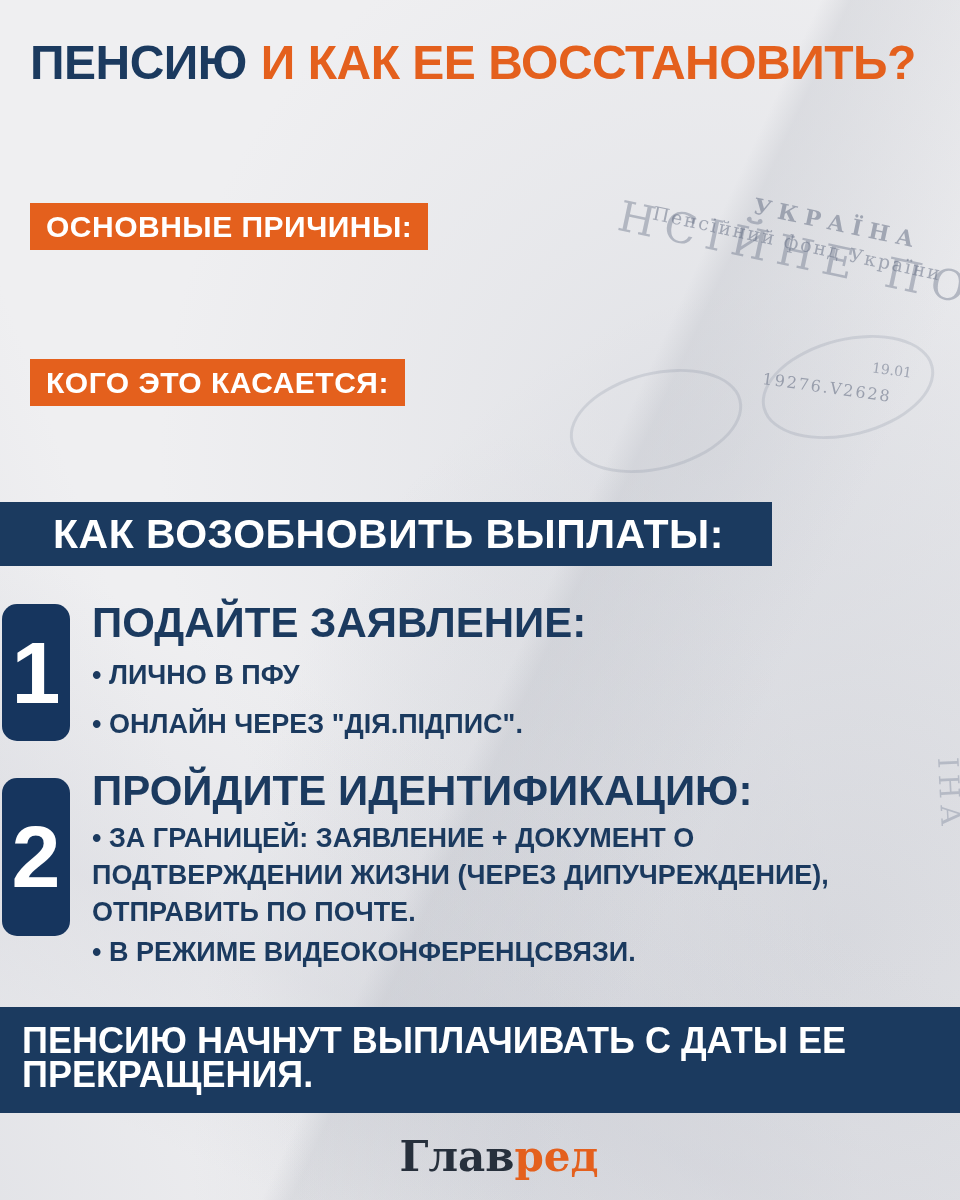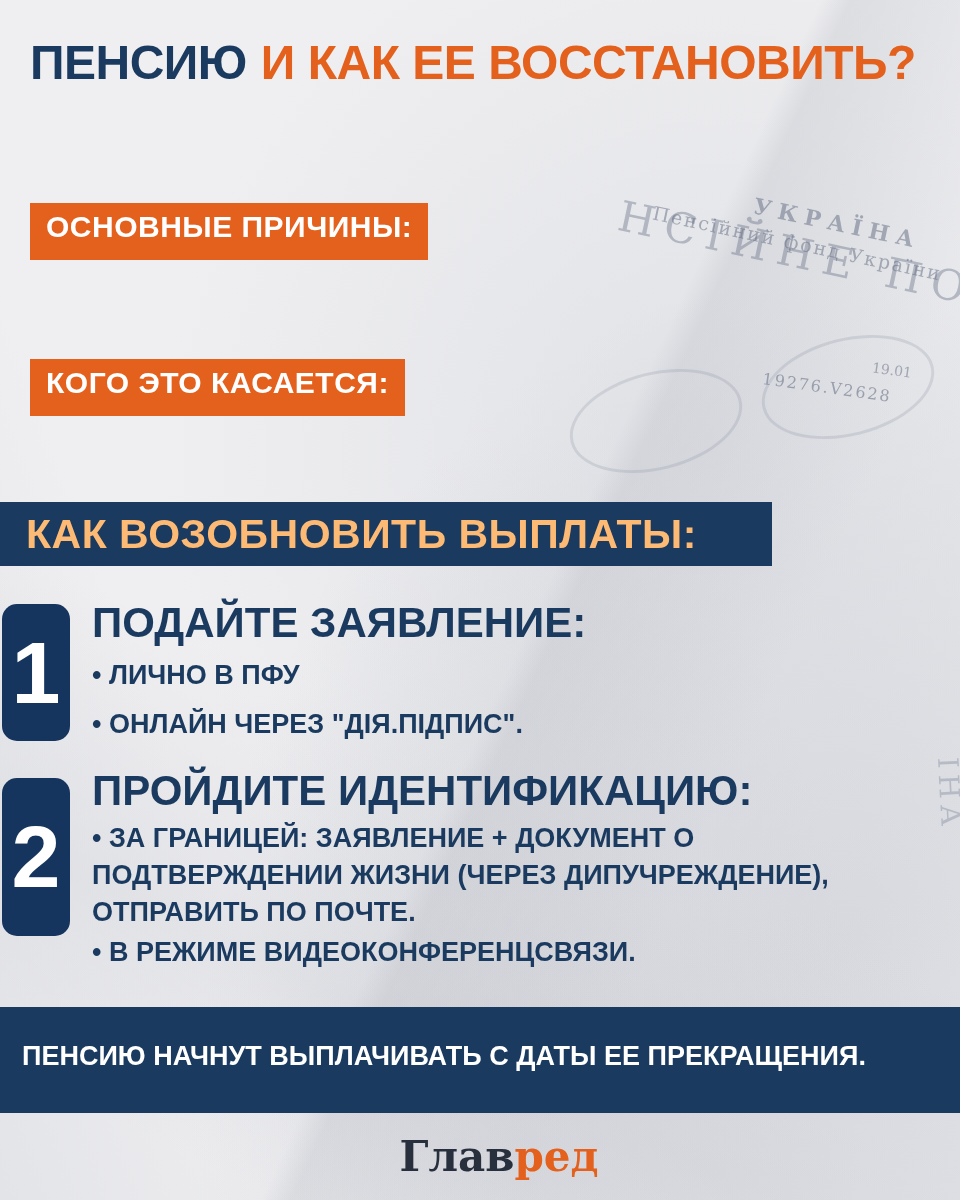--- a/index.html
+++ b/index.html
@@ -33,35 +33,35 @@
   .glasses.lens2{left:760px;top:338px;width:170px;height:92px;transform:rotate(-14deg);}
 
   
   .title{position:absolute;left:30px;top:32px;font-weight:bold;font-size:48px;line-height:62px;letter-spacing:-0.5px;}
   .title .seg-gap{margin-right:14px;}
   .c-orange{color:var(--orange,#E4601D);}
   .c-navy{color:var(--navy,#1B3A5F);}
 
   
   .badge{
-    position:absolute;left:30px;height:57px;line-height:47px;
+    position:absolute;left:30px;height:47px;line-height:47px;
     background:var(--orange,#E4601D);color:#FFFFFF;
     font-weight:bold;font-size:30px;letter-spacing:0.5px;padding:0 16px;
   }
   .badge-reasons{top:203px;}
   .badge-who{top:359px;}
   .body-text{position:absolute;left:32px;color:var(--navy,#1B3A5F);font-weight:bold;font-size:28px;line-height:43px;letter-spacing:0;}
   .reasons-text{top:254px;}
   .who-text{top:410px;}
 
   
   .banner{
     position:absolute;left:0;top:502px;width:772px;height:64px;
-    background:var(--navy,#1B3A5F);color:#fdba74;
-    font-weight:bold;font-size:41px;line-height:64px;padding-left:26px;box-sizing:border-box;
+    background:var(--navy,#1B3A5F);color:#ffffff;
+    font-weight:bold;font-size:41px;line-height:64px;padding-left:53px;box-sizing:border-box;
     letter-spacing:0.5px;
   }
 
   
   .step-square{
     position:absolute;left:2px;width:68px;background:#16355E;border-radius:15px;
     color:#FFFFFF;font-weight:bold;text-align:center;
   }
   .step1-square{top:604px;height:137px;font-size:88px;line-height:137px;}
   .step2-square{top:778px;height:158px;font-size:88px;line-height:158px;}
@@ -74,21 +74,21 @@
   .step1-text .step-bullet{margin-bottom:12px;}
   .step2-text .step-heading{margin-bottom:10px;}
   .step2-text .step-bullet{margin-bottom:3px;}
 
   
   .attention{
     position:absolute;left:0;top:1007px;width:960px;height:106px;
     background:var(--navy,#1B3A5F);color:#FFFFFF;box-sizing:border-box;padding:13px 20px 0 22px;
   }
   .attention-title{font-weight:bold;font-size:38px;line-height:44px;letter-spacing:0.5px;}
-  .attention-text{font-weight:bold;font-size:27px;line-height:34px;margin-top:19px;letter-spacing:0;}
+  .attention-text{font-weight:bold;font-size:36px;line-height:34px;margin-top:4px;letter-spacing:0;}
 
   
   .footer-logo{
     position:absolute;left:0;top:1132px;width:960px;text-align:center;
     font-family:"DejaVu Serif",serif;font-weight:bold;font-size:42px;line-height:50px;padding-left:19px;
   }
   .logo-dark{color:#27303C;}
   .logo-orange{color:var(--orange,#E4601D);}
 </style>
 </head>

